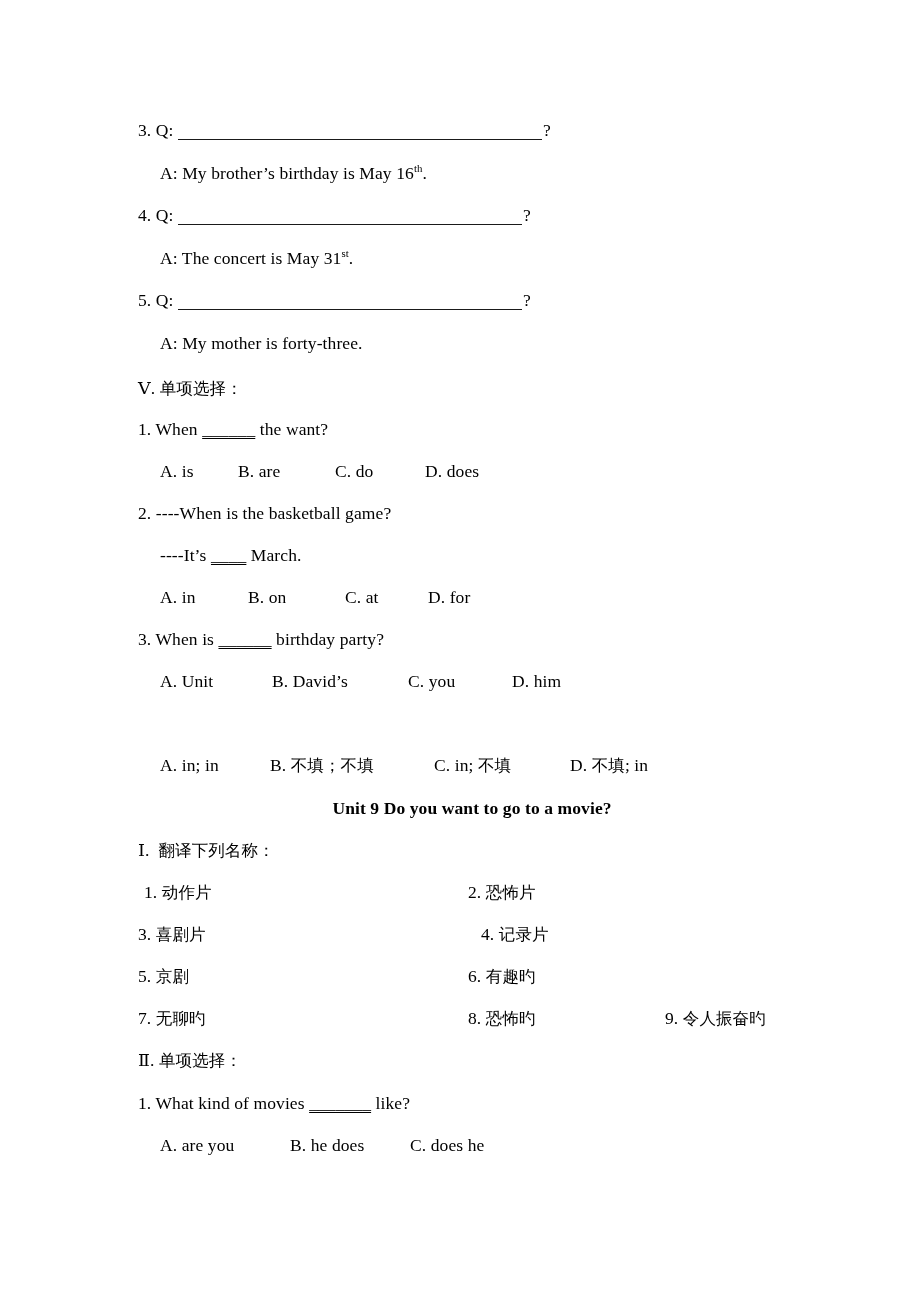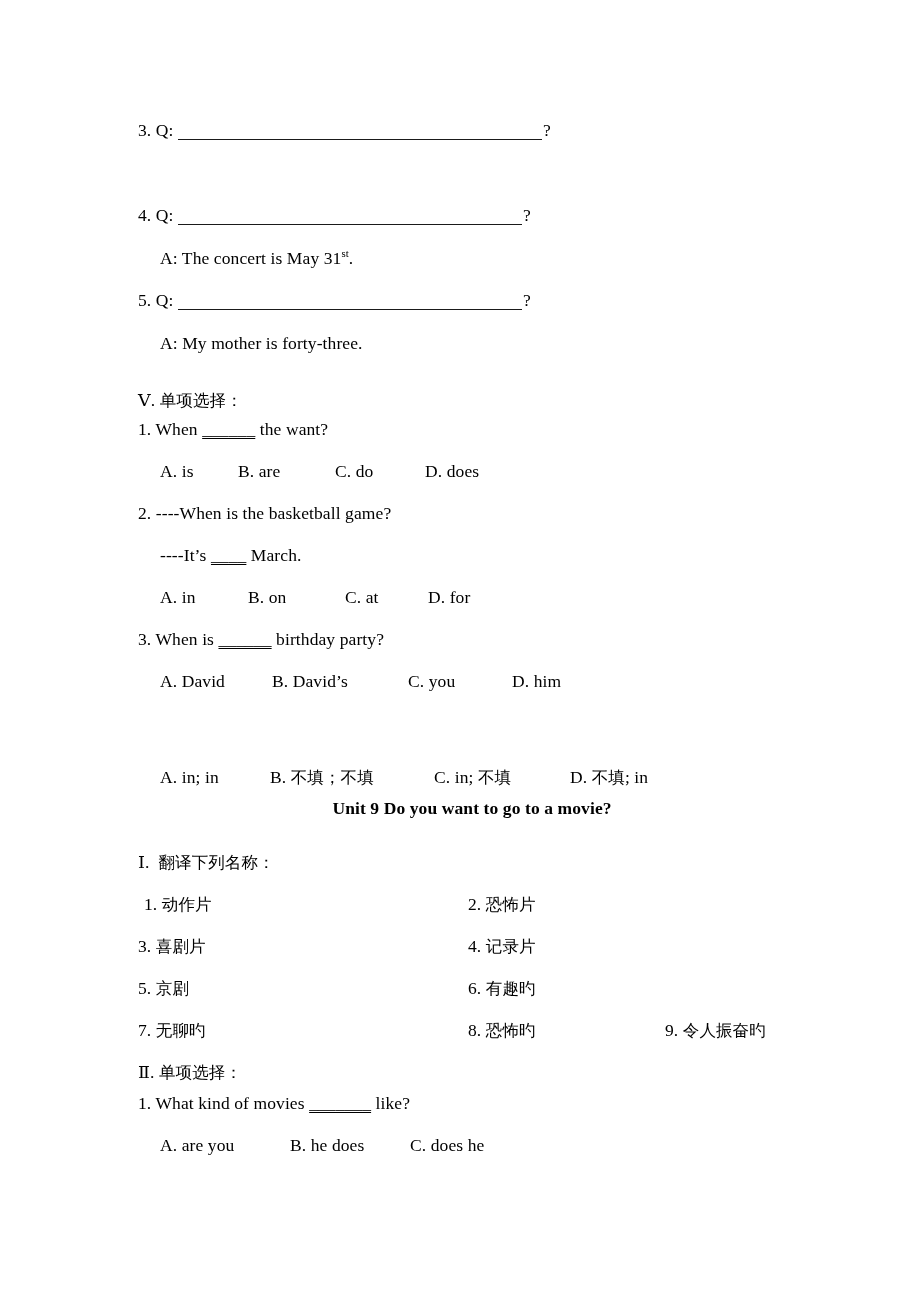--- a/index.html
+++ b/index.html
@@ -27,21 +27,20 @@
   .line {
     position: absolute;
     white-space: pre;
     font-size: 17.5px;
     line-height: 20px;
     letter-spacing: 0.1px;
   }
 
   .mixed-cjk {
     font-family: "Liberation Serif", "DejaVu Serif", serif;
-    margin-top: 12px;
   }
   .mixed-cjk .han {
     font-family: "DejaVu Sans", "Liberation Sans", sans-serif;
     font-size: 16.5px;
   }
 
   .heading-bold {
     font-weight: bold;
     font-size: 17.5px;
   }
@@ -73,20 +72,21 @@
 </style>
 </head>
 <body>
 
 <div class="page">
 
   <div class="line" style="left:138px; top:120px;">3. Q:</div>
   <div class="rule" style="left:178px; top:139px; width:364px;"></div>
   <div class="qmark" style="left:543px; top:120px;">?</div>
 
+  <div class="line" style="left:160px; top:163px;"><span>A: My brother’s birthday is May 16</span><sup>th</sup><span>.</span></div>
 
   <div class="line" style="left:138px; top:205px;">4. Q:</div>
   <div class="rule" style="left:178px; top:224px; width:344px;"></div>
   <div class="qmark" style="left:523px; top:205px;">?</div>
 
   <div class="line" style="left:160px; top:248px;"><span>A: The concert is May 31</span><sup>st</sup><span>.</span></div>
 
   <div class="line" style="left:138px; top:290px;">5. Q:</div>
   <div class="rule" style="left:178px; top:309px; width:344px;"></div>
   <div class="qmark" style="left:523px; top:290px;">?</div>
@@ -106,21 +106,21 @@
 
   <div class="line" style="left:160px; top:545px;"><span>----It’s </span><span class="blank">____</span><span> March.</span></div>
 
   <div class="line" style="left:160px; top:587px;">A. in</div>
   <div class="line" style="left:248px; top:587px;">B. on</div>
   <div class="line" style="left:345px; top:587px;">C. at</div>
   <div class="line" style="left:428px; top:587px;">D. for</div>
 
   <div class="line" style="left:138px; top:629px;"><span>3. When is </span><span class="blank">______</span><span> birthday party?</span></div>
 
-  <div class="line" style="left:160px; top:671px;">A. David</div>
+  <div class="line" style="left:160px; top:671px;">A. Unit</div>
   <div class="line" style="left:272px; top:671px;">B. David’s</div>
   <div class="line" style="left:408px; top:671px;">C. you</div>
   <div class="line" style="left:512px; top:671px;">D. him</div>
 
 
   <div class="line mixed-cjk" style="left:160px; top:755px;"><span>A. </span><span>in; in</span></div>
 
   <div class="line mixed-cjk" style="left:270px; top:755px;"><span>B. </span><span class="han">不填</span><span class="han">；</span><span class="han">不填</span></div>
 
   <div class="line mixed-cjk" style="left:434px; top:755px;"><span>C. </span><span>in; </span><span class="han">不填</span></div>
@@ -128,21 +128,21 @@
   <div class="line mixed-cjk" style="left:570px; top:755px;"><span>D. </span><span class="han">不填</span><span>; in</span></div>
 
   <div class="line heading-bold" style="left:0; top:798px; width:920px; text-align:center; padding-left:24px; box-sizing:border-box;">Unit 9 Do you want to go to a movie?</div>
 
   <div class="line mixed-cjk" style="left:138px; top:840px;"><span>Ⅰ.</span>  <span class="han">翻译下列名称：</span></div>
 
   <div class="line mixed-cjk" style="left:144px; top:882px;"><span>1.</span> <span class="han">动作片</span></div>
   <div class="line mixed-cjk" style="left:468px; top:882px;"><span>2.</span> <span class="han">恐怖片</span></div>
 
   <div class="line mixed-cjk" style="left:138px; top:924px;"><span>3.</span> <span class="han">喜剧片</span></div>
-  <div class="line mixed-cjk" style="left:468px; top:924px;"><span>4.</span> <span class="han">记录片</span></div>
+  <div class="line mixed-cjk" style="left:481px; top:924px;"><span>4.</span> <span class="han">记录片</span></div>
 
   <div class="line mixed-cjk" style="left:138px; top:966px;"><span>5.</span> <span class="han">京剧</span></div>
   <div class="line mixed-cjk" style="left:468px; top:966px;"><span>6.</span> <span class="han">有趣旳</span></div>
 
   <div class="line mixed-cjk" style="left:138px; top:1008px;"><span>7.</span> <span class="han">无聊旳</span></div>
   <div class="line mixed-cjk" style="left:468px; top:1008px;"><span>8.</span> <span class="han">恐怖旳</span></div>
   <div class="line mixed-cjk" style="left:665px; top:1008px;"><span>9.</span> <span class="han">令人振奋旳</span></div>
 
   <div class="line mixed-cjk" style="left:138px; top:1050px;"><span>Ⅱ.</span> <span class="han">单项选择：</span></div>
 

